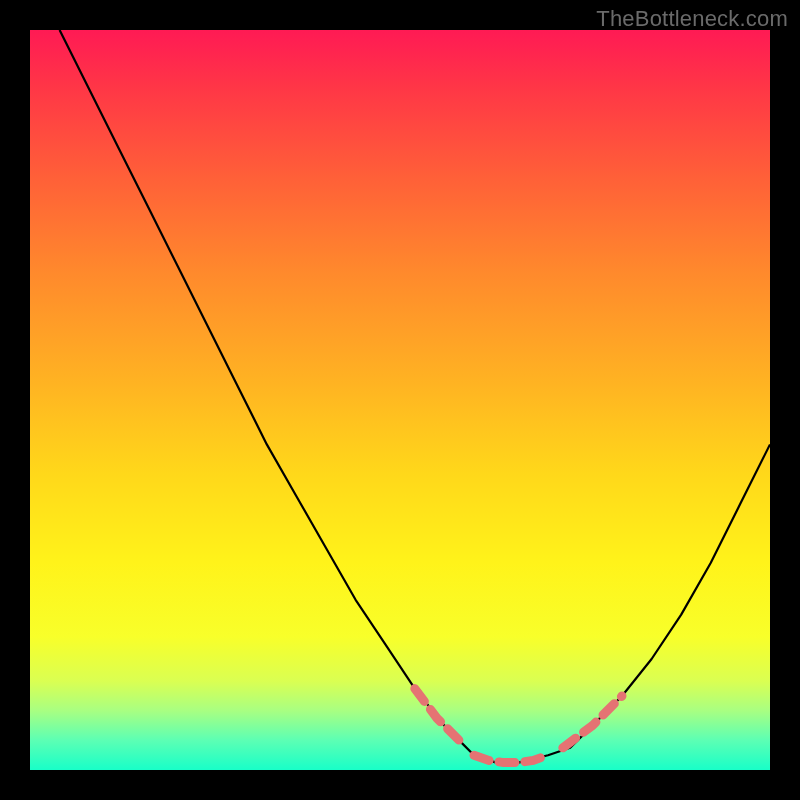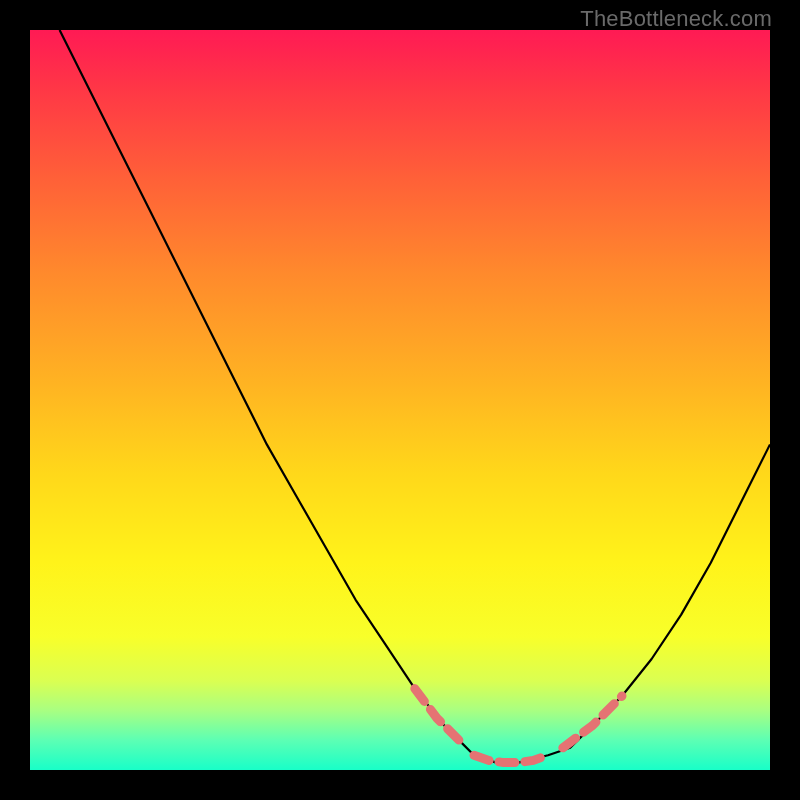--- a/index.html
+++ b/index.html
@@ -37,21 +37,21 @@
       #f8ff2a 82%,
       #daff52 88%,
       #a8ff82 92%,
       #5cffb4 96%,
       #18ffc8 100%
     );
   }
   .watermark {
     position: absolute;
     top: 6px;
-    right: 28px;
+    right: 12px;
     color: #6a6a6a;
     font-size: 22px;
     font-weight: 500;
     letter-spacing: 0.2px;
     z-index: 50;
   }
   .curve-layer {
     position: absolute;
     left: 0;
     top: 0;

